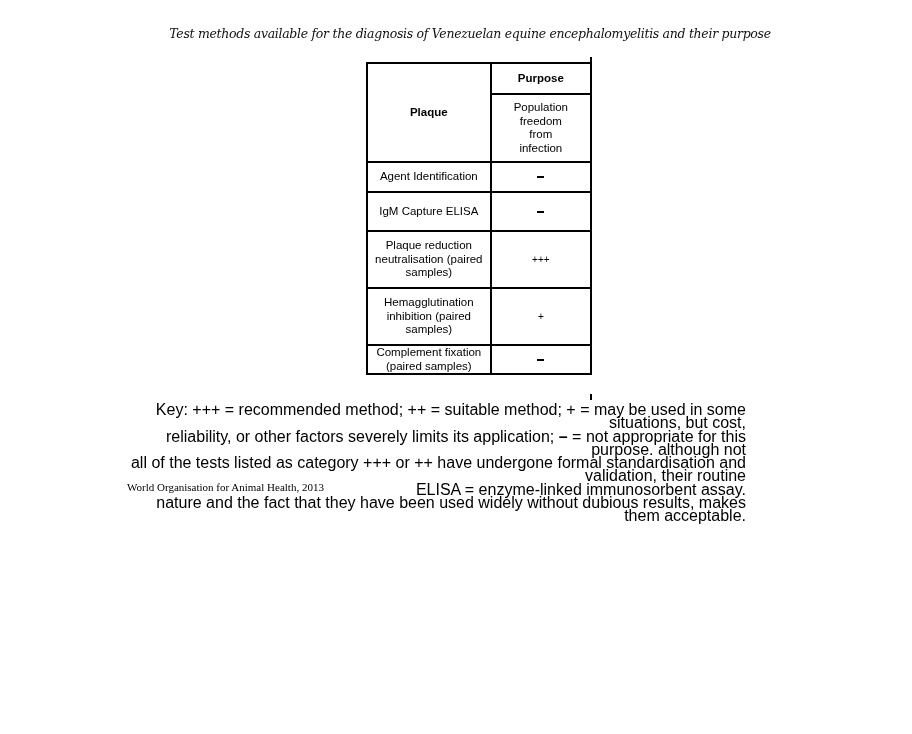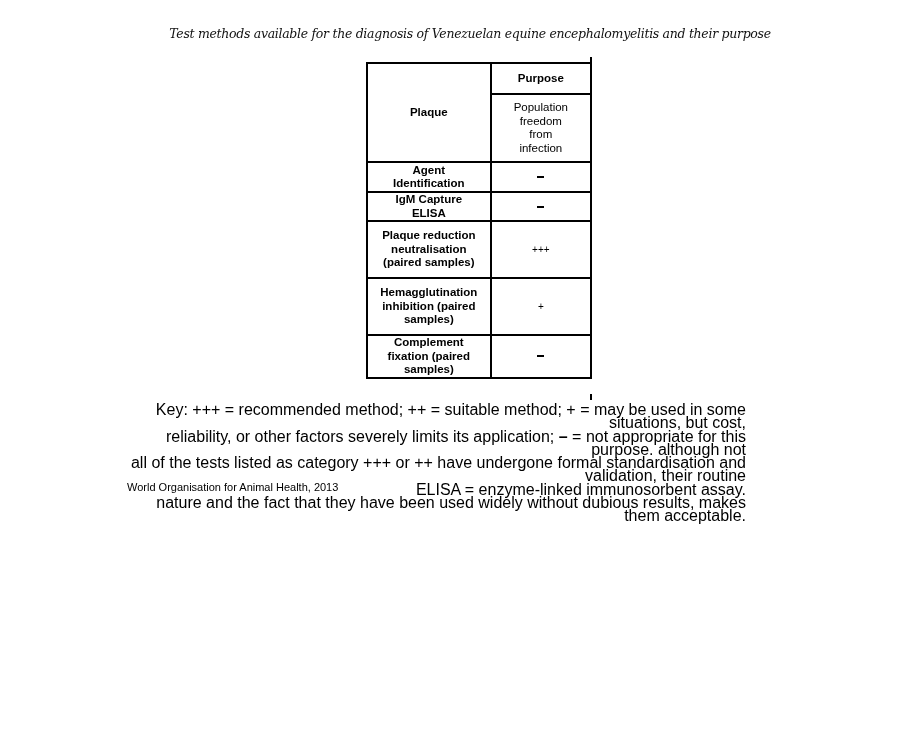--- a/index.html
+++ b/index.html
@@ -36,32 +36,32 @@
       border-collapse: collapse;
       width: 226px;
       font-family: "Liberation Sans", sans-serif;
       font-size: 11.5px;
       line-height: 13.5px;
     }
     table.methods td, table.methods th {
       border: 2px solid #000;
       text-align: center;
       vertical-align: middle;
-      padding: 0 10px;
+      padding: 0 4px;
     }
     table.methods th {
       font-weight: bold;
     }
     .col-method { width: 130px; }
     .col-purpose { width: 80px; }
-    .method-cell { font-weight: bold; }
+    .method-cell { font-weight: normal; }
     .purpose-head { height: 31px; }
     .purpose-sub { height: 68px; font-weight: normal !important; }
     .row-1 { height: 30px; }
-    .row-2 { height: 28px; }
+    .row-2 { height: 39px; }
     .row-3 { height: 57px; }
     .row-4 { height: 57px; }
     .row-5 { height: 27px; }
     .dash {
       display: inline-block;
       width: 7px;
       height: 2px;
       background: #000;
       vertical-align: middle;
     }
@@ -96,21 +96,21 @@
       line-height: 13.3px;
       color: #000;
     }
     .key .bold-dash {
       font-weight: bold;
     }
     .source {
       position: absolute;
       left: 127px;
       top: 481px;
-      font-family: Liberation Sans, sans-serif;
+      font-family: Liberation Serif, serif;
       font-size: 11px;
       color: #000;
       text-align: right;
     }
   </style>
 </head>
 <body>
 
 <div class="title">Test methods available for the diagnosis of Venezuelan equine encephalomyelitis and their purpose</div>
 

